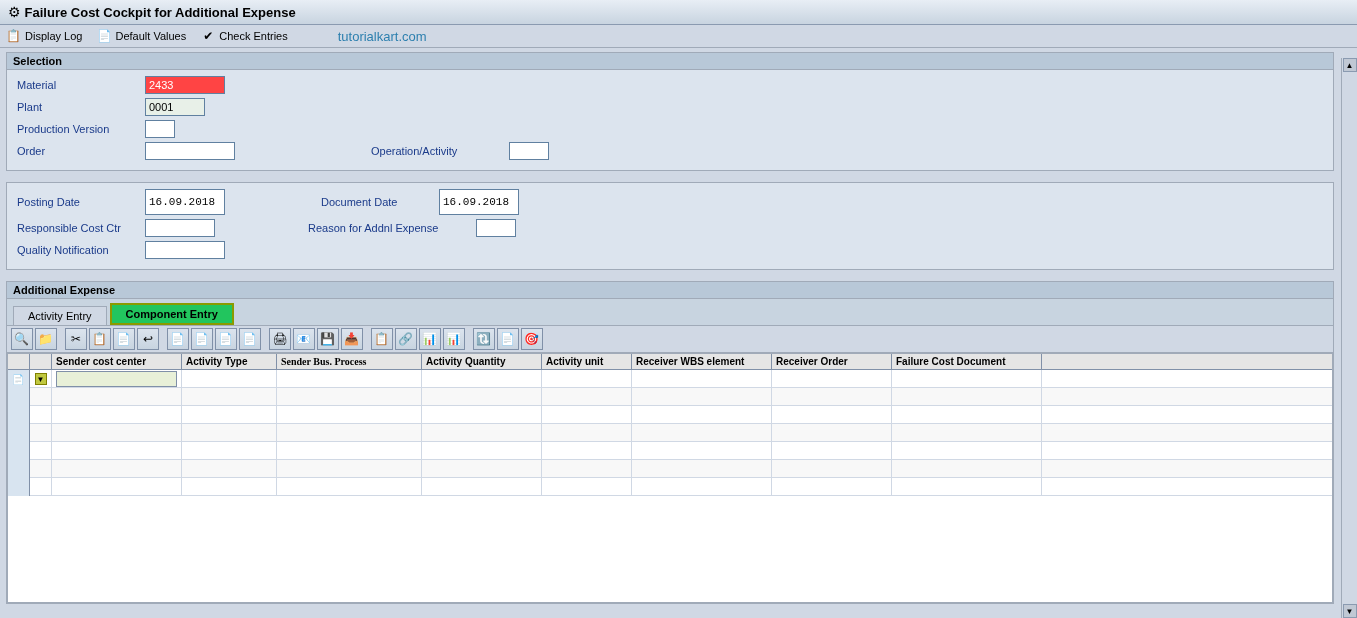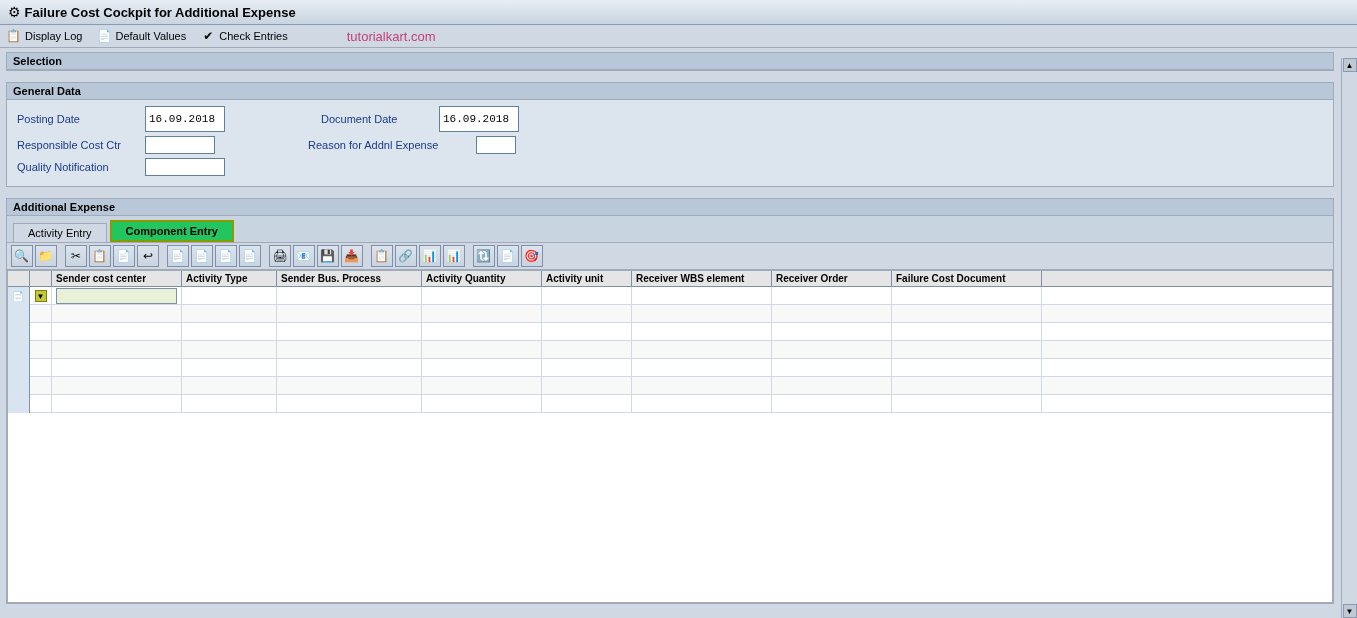--- a/index.html
+++ b/index.html
@@ -43,23 +43,23 @@
     }
     .toolbar-icon {
       width: 16px;
       height: 16px;
       display: inline-flex;
       align-items: center;
       justify-content: center;
       font-size: 12px;
     }
     .watermark {
-      color: #be185d;
+      color: #0369a1;
       font-size: 13px;
-      margin-left: 45px;
+      margin-left: 36px;
       opacity: 0.8;
     }
     .main-area {
       padding: 4px 6px;
       display: flex;
       flex-direction: column;
       gap: 11px;
       height: calc(618px - 58px);
       overflow-y: auto;
     }
@@ -232,21 +232,21 @@
       display: flex;
       align-items: center;
       justify-content: center;
     }
     .col-icon {
       width: 22px;
       min-width: 22px;
     }
     .col-sender { width: 130px; min-width: 130px; }
     .col-activity-type { width: 95px; min-width: 95px; }
-    .col-sender-bus { width: 145px; min-width: 145px; }
+    .col-sender-bus { width: 145px; min-width: 145px; font-family: Liberation Serif, serif; }
     .col-activity-qty { width: 120px; min-width: 120px; }
     .col-activity-unit { width: 90px; min-width: 90px; }
     .col-receiver-wbs { width: 140px; min-width: 140px; }
     .col-receiver-order { width: 120px; min-width: 120px; }
     .col-failure-cost { width: 150px; min-width: 150px; }
     .additional-section {
       display: flex;
       flex-direction: column;
       flex: 1;
     }
@@ -306,24 +306,44 @@
       <span class="toolbar-icon">✔</span>
       <span>Check Entries</span>
     </div>
     <span class="watermark">tutorialkart.com</span>
   </div>
 
   <div class="main-area" style="width:1340px;">
 
     <div class="section">
       <div class="section-header">Selection</div>
+      <div class="section-body">
+        <div class="form-row">
+          <span class="form-label required">Material</span>
+          <input class="form-input error" value="2433" style="width: 80px;">
+        </div>
+        <div class="form-row">
+          <span class="form-label required">Plant</span>
+          <input class="form-input value" value="0001" style="width: 60px;">
+        </div>
+        <div class="form-row" style="margin-top:4px;">
+          <span class="form-label">Production Version</span>
+          <input class="form-input" value="" style="width: 30px;">
+        </div>
+        <div class="form-row">
+          <span class="form-label">Order</span>
+          <input class="form-input" value="" style="width: 90px;">
+          <span style="width:120px;"></span>
+          <span class="form-label" style="min-width:130px;">Operation/Activity</span>
+          <input class="form-input" value="" style="width: 40px;">
+        </div>
+      </div>
     </div>
 
     <div class="section">
-      <div class="section-header">General Data</div>
       <div class="section-body">
         <div class="form-row">
           <span class="form-label">Posting Date</span>
           <input class="form-input-date" value="16.09.2018" style="">
           <span style="width:80px;"></span>
           <span class="form-label" style="min-width:110px;">Document Date</span>
           <input class="form-input-date" value="16.09.2018" style="">
         </div>
         <div class="form-row">
           <span class="form-label">Responsible Cost Ctr</span>

